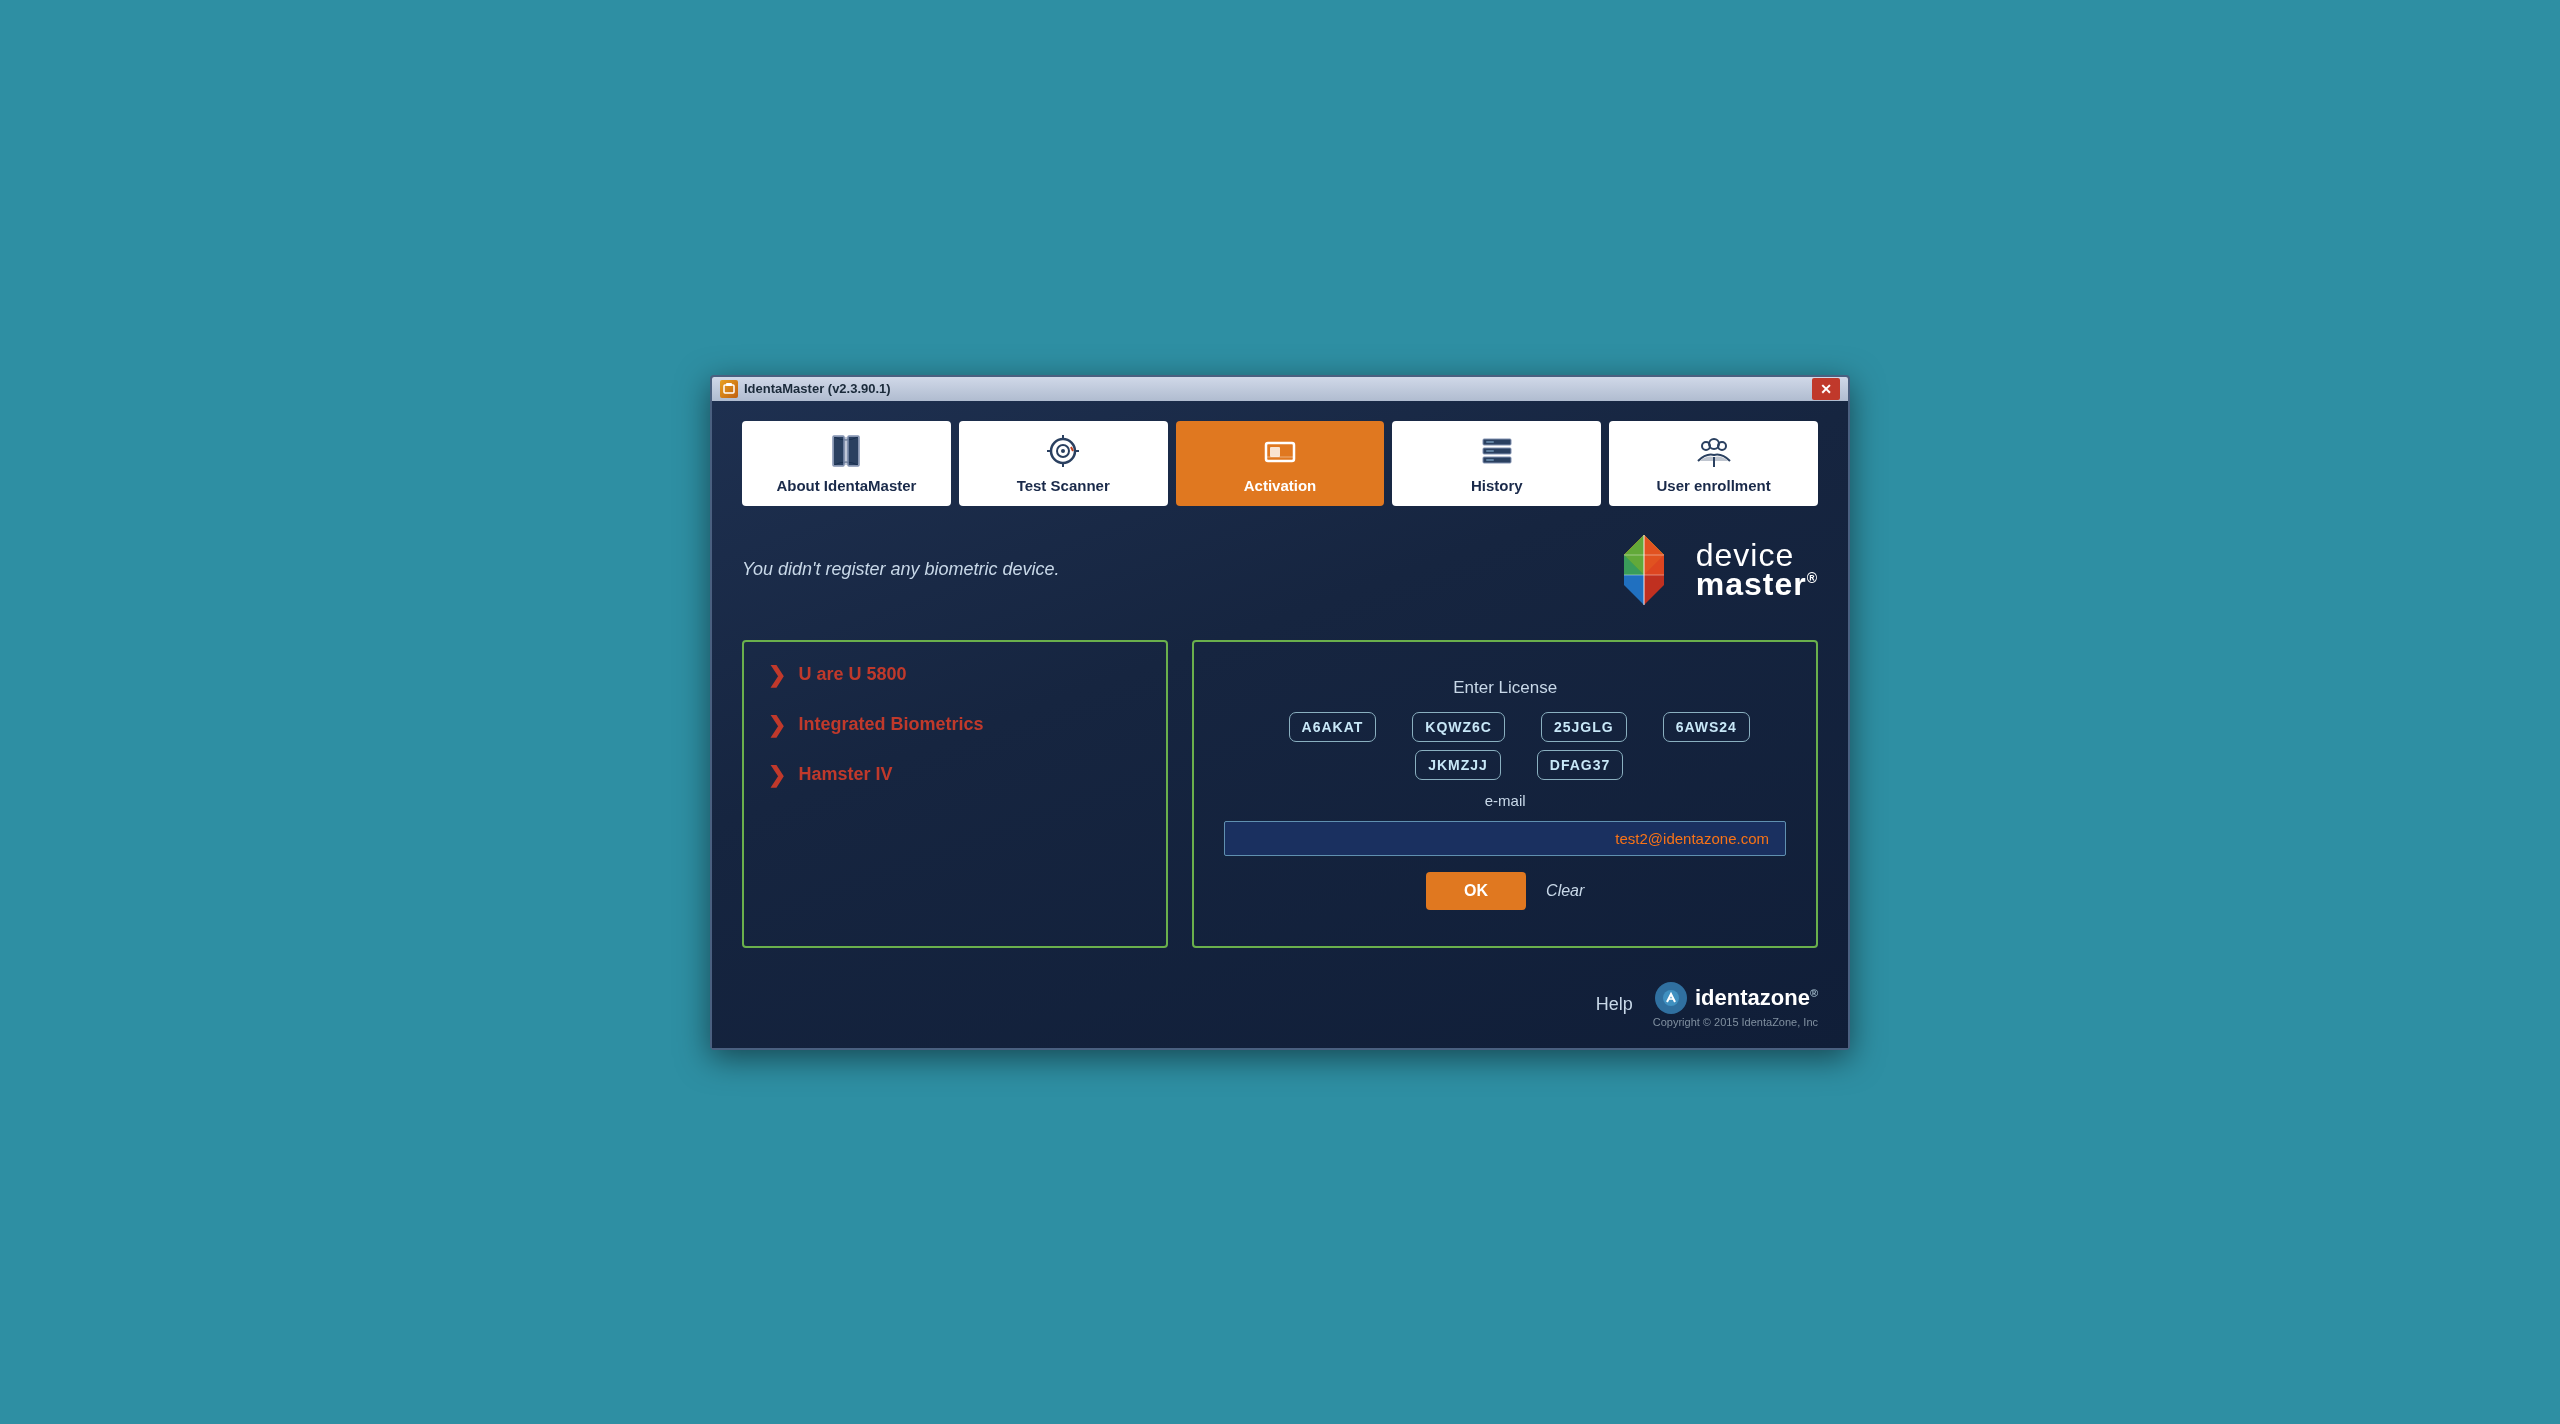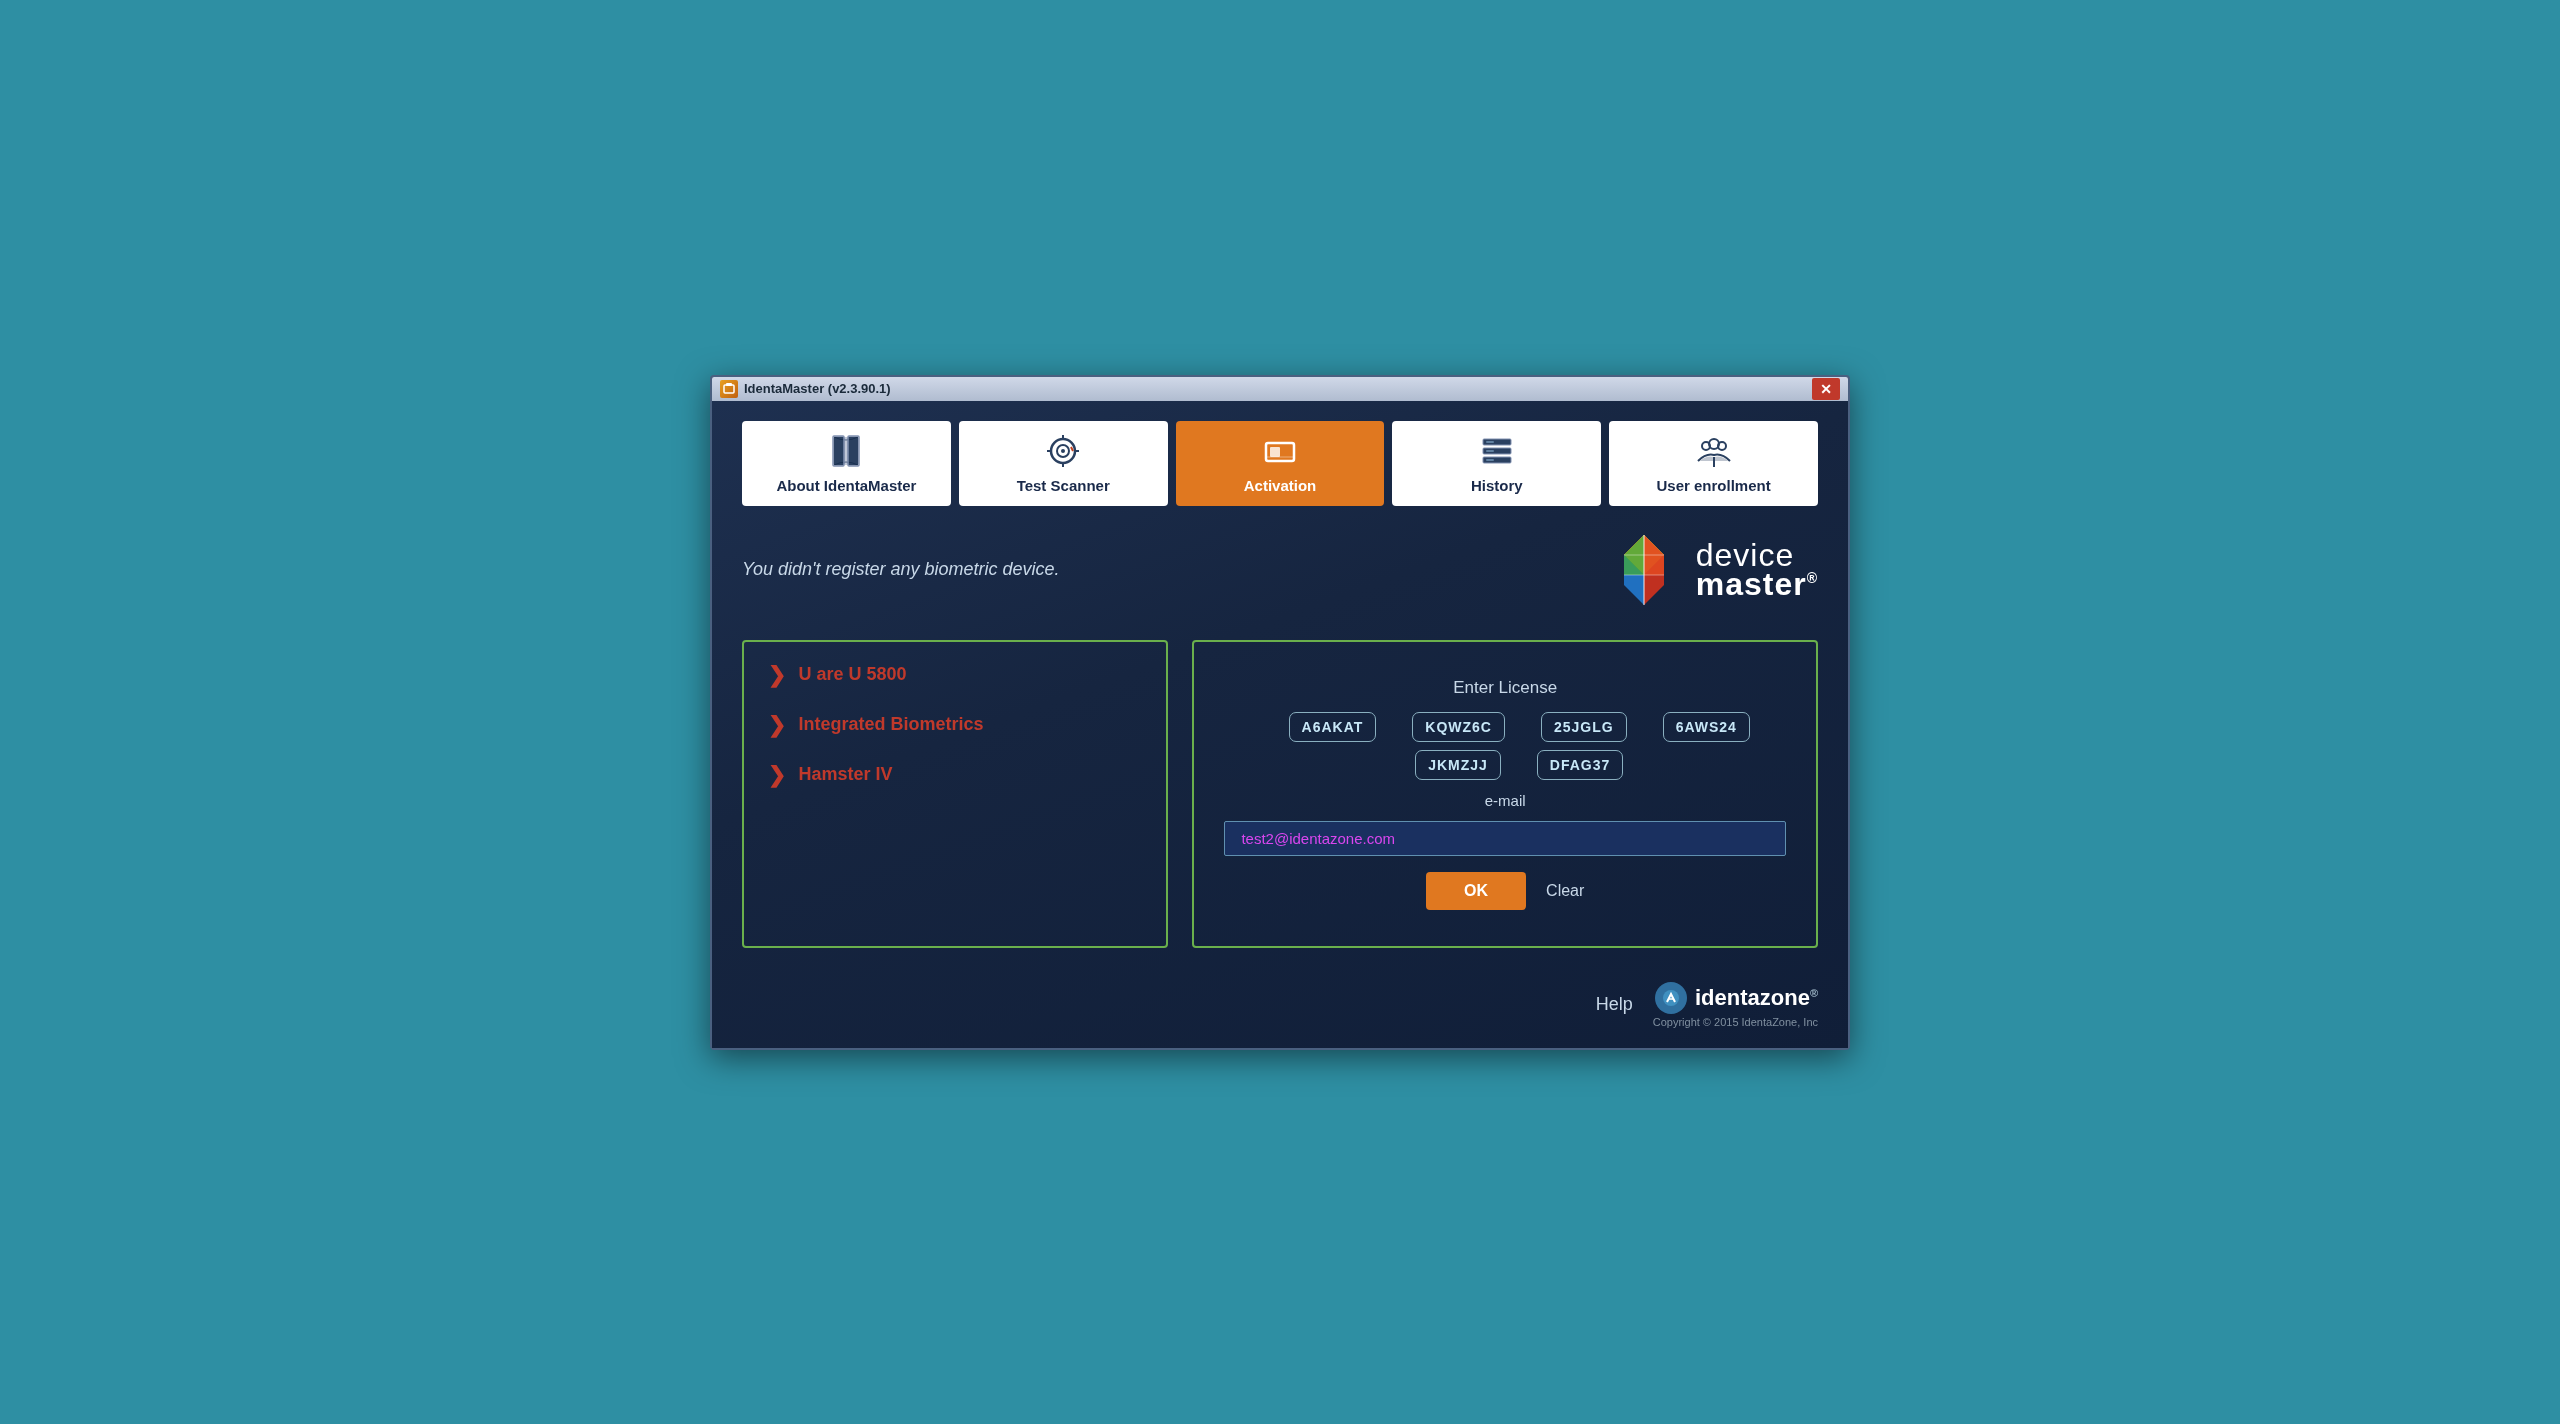--- a/index.html
+++ b/index.html
@@ -252,24 +252,24 @@
       font-size: 15px;
       color: #c8d8e8;
     }
 
     .email-input {
       background: #1a3060;
       border: 1px solid #6090b0;
       border-radius: 2px;
       padding: 8px 16px;
       font-size: 15px;
-      color: #d946ef;
+      color: #f97316;
       width: 100%;
       outline: none;
-      text-align: left;
+      text-align: right;
     }
 
     .button-row {
       display: flex;
       align-items: center;
       gap: 20px;
       margin-top: 4px;
     }
 
     .ok-button {
@@ -283,20 +283,21 @@
       cursor: pointer;
       min-width: 100px;
     }
 
     .clear-button {
       background: transparent;
       border: none;
       font-size: 16px;
       color: #c8d8e8;
       cursor: pointer;
+      font-style: italic;
     }
 
     
     .footer {
       display: flex;
       justify-content: flex-end;
       align-items: center;
       gap: 20px;
       padding-top: 14px;
     }

